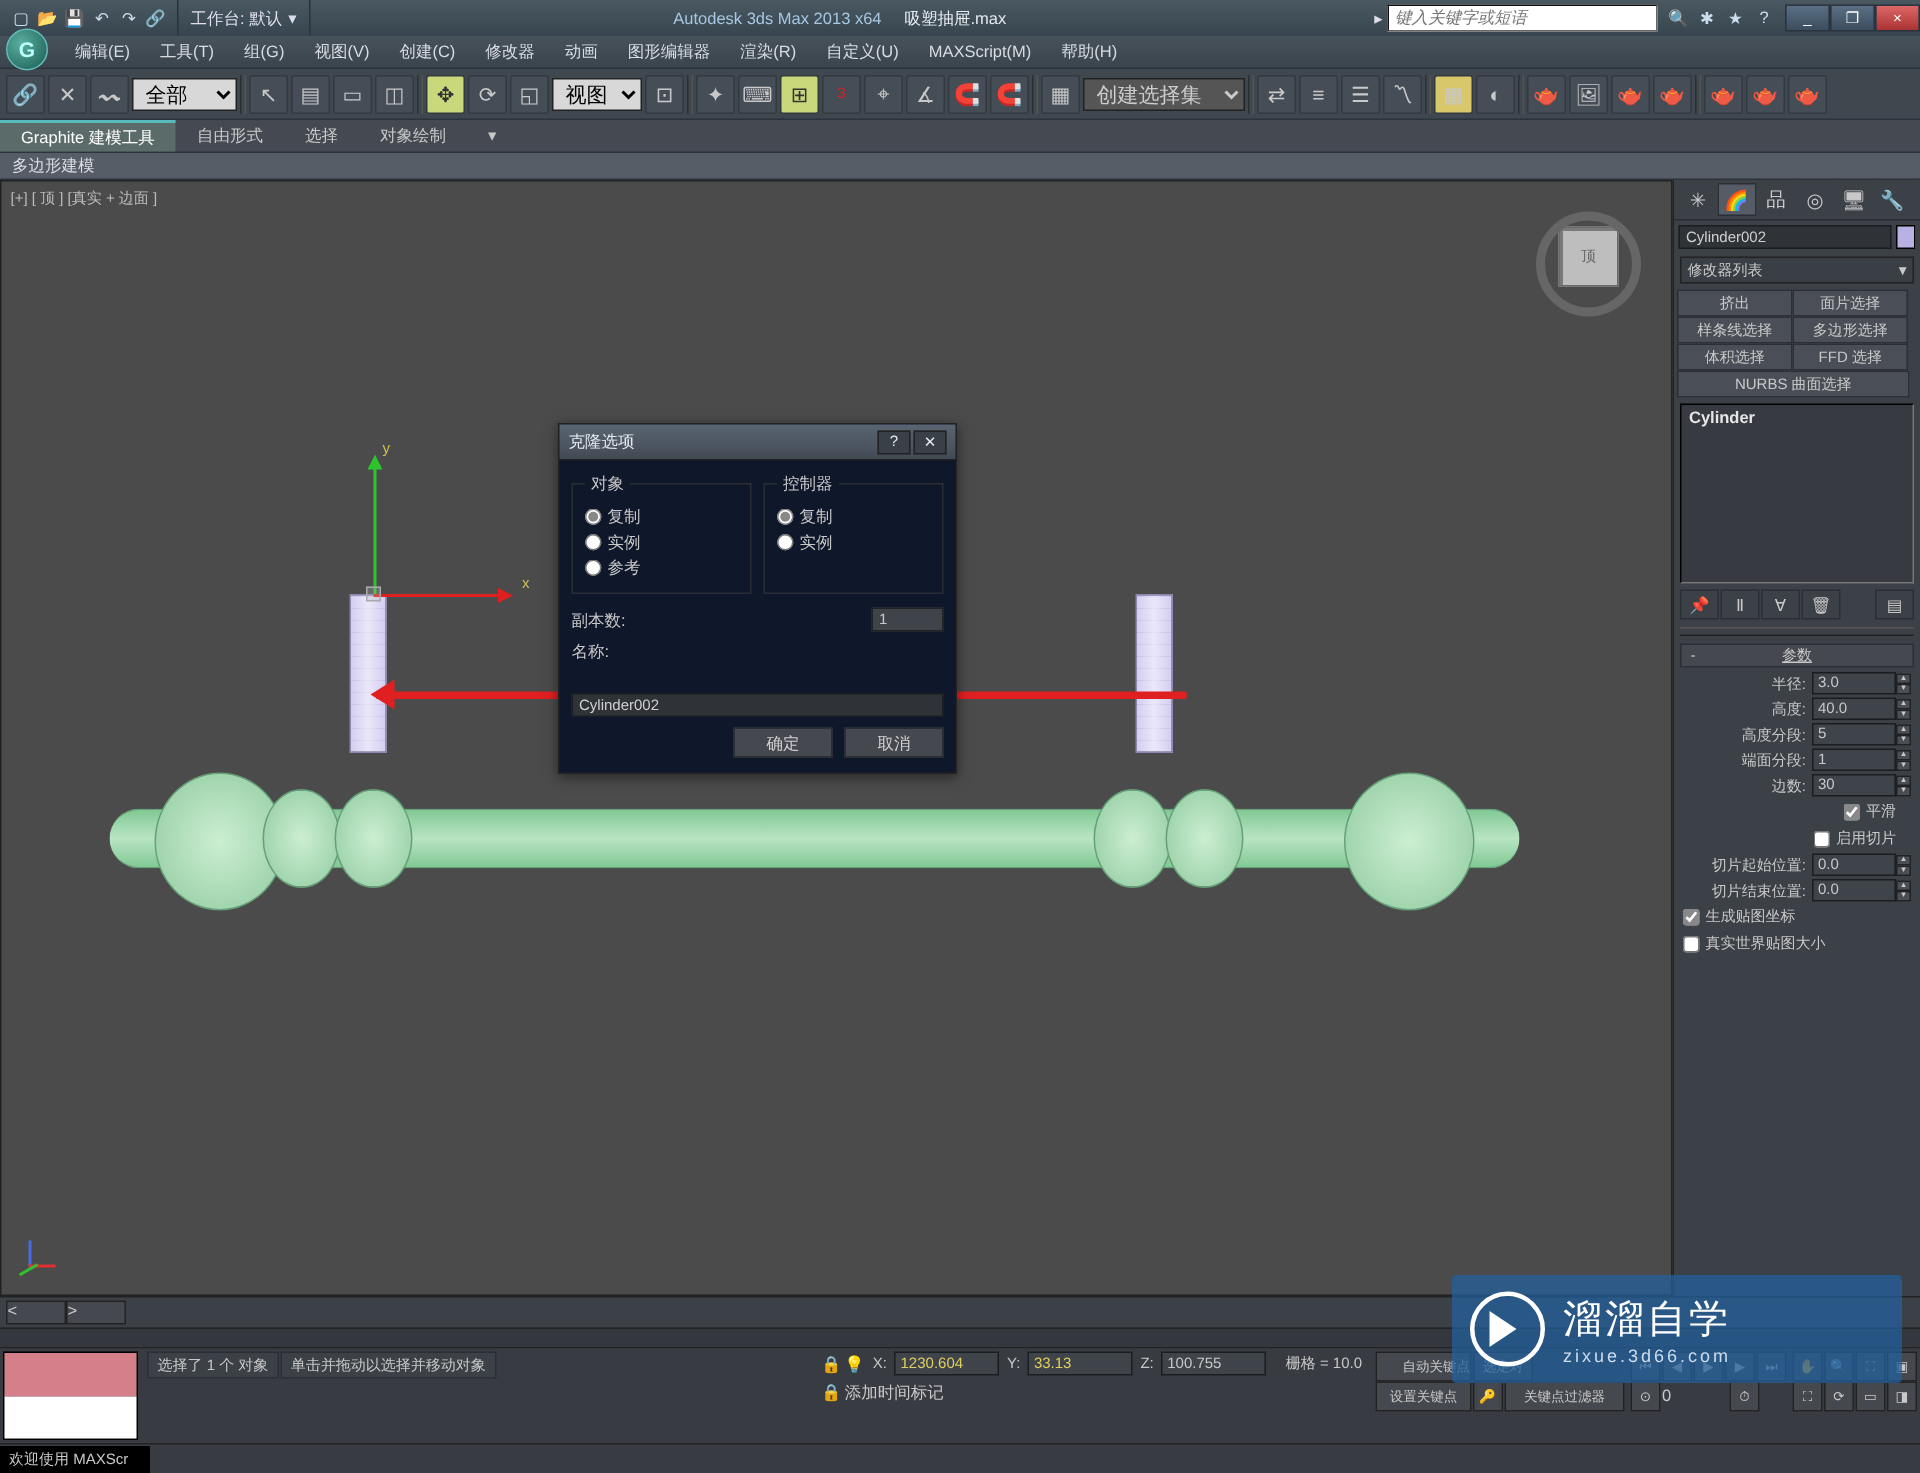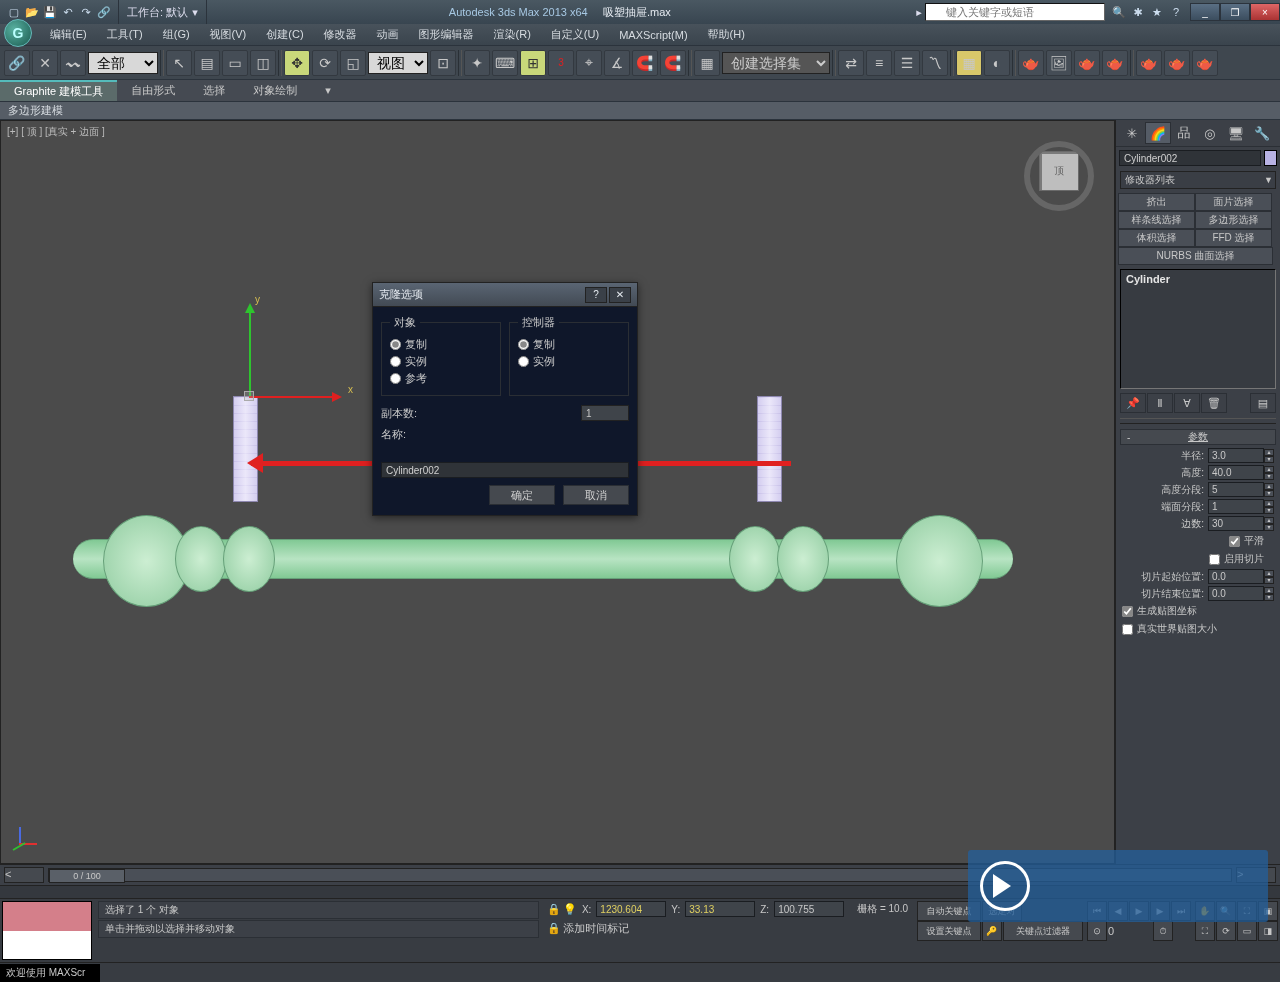--- a/index.html
+++ b/index.html
@@ -6,21 +6,21 @@
 body { font-family: "Microsoft YaHei", Arial, sans-serif; font-size: 11px; background: #454a52; color: #c8c8c8; overflow: hidden; width: 1280px; height: 982px; position: relative; }
 
 
 .titlebar { height: 24px; background: linear-gradient(#4a5862, #384550); display: flex; align-items: center; font-size: 11px; color: #dde; }
 .titlebar .qat { display: flex; gap: 2px; padding: 0 6px; }
 .titlebar .qat-icon { width: 16px; height: 16px; display: flex; align-items: center; justify-content: center; color: #cde; }
 .titlebar .workspace { padding: 0 8px; border-left: 1px solid #2b333c; border-right: 1px solid #2b333c; display: flex; align-items: center; height: 100%; }
 .titlebar .title-text { flex: 1; text-align: center; font-weight: 500; color: #e5eaf0; }
 .titlebar .title-app { color: #a7c8e3; }
 .titlebar .title-file { color: #e5eaf0; }
-.titlebar .search-box { width: 180px; height: 18px; background: #fff; border: 1px inset #666; color: #999; padding: 0 20px; font-size: 11px; }
+.titlebar .search-box { width: 180px; height: 18px; background: #fff; border: 1px inset #666; font-style: italic; color: #999; padding: 0 4px; font-size: 11px; }
 .titlebar .right-icons { display: flex; gap: 3px; padding: 0 6px; align-items: center; }
 .titlebar .win-btns { display: flex; }
 .titlebar .win-btn { width: 30px; height: 18px; background: linear-gradient(#5a6f84, #3b4d5e); border: 1px solid #2b333c; display: flex; align-items: center; justify-content: center; color: #fff; font-size: 10px; }
 .titlebar .win-close { background: linear-gradient(#d66, #a33); }
 
 
 .menubar { height: 22px; background: linear-gradient(#48525b, #3a444d); display: flex; align-items: center; padding-left: 4px; border-bottom: 1px solid #2b333c; }
 .app-icon { width: 28px; height: 28px; border-radius: 50%; background: radial-gradient(circle at 35% 35%, #58b0a0, #1a5a50); border: 1px solid #6bb; margin-right: 8px; display: flex; align-items: center; justify-content: center; margin-top: -3px; position: relative; }
 .app-icon::before { content:"G"; color:#bff; font-weight:bold; font-size:14px; }
 .menubar .menu-item { padding: 0 10px; height: 100%; display: flex; align-items: center; color: #d7dce1; cursor: default; }
@@ -128,21 +128,21 @@
 .bottom-area { position:absolute; left:0; right:0; bottom:0; height:118px; background:#3c4047; border-top:1px solid #222; display:flex; flex-direction:column; }
 .timeslider { height:20px; display:flex; align-items:center; padding:2px 4px; }
 .timeslider .frame-box { width:40px; height:16px; background:#45494f; border:1px solid #222; }
 .timeslider .track { flex:1; height:14px; background:#4a4f57; border:1px solid #222; position:relative; margin:0 4px; }
 .timeslider .slider-handle { position:absolute; left:0; width:76px; height:14px; background:#5a6068; border:1px solid #222; font-size:9px; display:flex; align-items:center; justify-content:center; }
 .trackbar { height:14px; background:#34383e; border-top:1px solid #222; border-bottom:1px solid #222; }
 .statusbar { flex:1; display:flex; background:#383c42; }
 .mini-listener { width:90px; background:#222; border:1px solid #000; margin:2px; display:flex; flex-direction:column;}
 .mini-listener div{ height:50%; background:#d47f8a;}
 .mini-listener div:last-child{ background:#fff;}
-.prompt-area { flex:1; padding:2px 4px; display:flex; flex-direction:column; gap:1px;}
+.prompt-area { flex:1; padding:2px 4px; display:flex; flex-direction:row; gap:1px;}
 .prompt-line { height:18px; background:#3c4047; border:1px solid #2b2f35; display:flex; align-items:center; padding:0 6px; font-size:10px; }
 .coord-area { display:flex; align-items:center; padding:2px 4px; gap:2px;}
 .coord-area .clab{ padding:0 3px; font-size:10px;}
 .coord-area .cval{ width:70px; height:16px; background:#3f444a; border:1px solid #1a1d21; padding:0 3px; font-size:10px; display:flex; align-items:center;}
 .coord-area .cval.yellow{ color:#e0d060;}
 .status-lower { display:flex; background:#383c42; border-top:1px solid #222; height:20px; align-items:center; }
 .marquee { height:18px; background:#000000; padding:0 6px; font-size:10px; display:flex; align-items:center; width:100px;}
 .btn-set { display:flex; gap:1px; align-items:center;}
 .btn-set .abtn { width:20px; height:20px; background:#45494f; border:1px solid #222; display:flex; align-items:center; justify-content:center; font-size:9px;}
 
@@ -467,23 +467,20 @@
     <div class="chk-row">
         <input type="checkbox" style="">
         <span>真实世界贴图大小</span>
       </div>
   </div>
 </div>
 
 <div class="bottom-area">
   <div class="timeslider">
     <div class="frame-box">&lt;</div>
-    <div class="track">
-      <div class="slider-handle">0 / 100</div>
-    </div>
     <div class="frame-box">&gt;</div>
   </div>
   <div class="trackbar"></div>
   <div class="statusbar">
     <div class="mini-listener">
         <div></div>
         <div></div>
       </div>
     <div class="prompt-area">
       <div class="prompt-line">选择了 1 个 对象</div>
@@ -507,21 +504,21 @@
           </div>
         <span class="clab" style="margin-left:8px;">栅格 = 10.0</span>
       </div>
       <div class="coord-area">
         <span>🔒</span>
         <span>添加时间标记</span>
       </div>
     </div>
     <div style="display:flex; flex-direction:column; padding:2px;">
       <div class="btn-set">
-        <div class="abtn" style="width:64px;">
+        <div class="abtn" style="width:64px;justify-content:flex-end;">
             <span>自动关键点</span>
           </div>
         <div class="abtn" style="width:40px;">
             <span>选定对</span>
           </div>
       </div>
       <div class="btn-set">
         <div class="abtn" style="width:64px;">
             <span>设置关键点</span>
           </div>
@@ -560,13 +557,17 @@
       </div>
     </div>
   </div>
   <div class="status-lower">
     <div class="marquee">欢迎使用  MAXScr</div>
   </div>
 </div>
 
 <div class="watermark">
   <div class="play"></div>
+  <div class="wm-text">
+    <div class="wm-big">溜溜自学</div>
+    <div class="wm-small">zixue.3d66.com</div>
+  </div>
 </div>
 
 </body></html>

